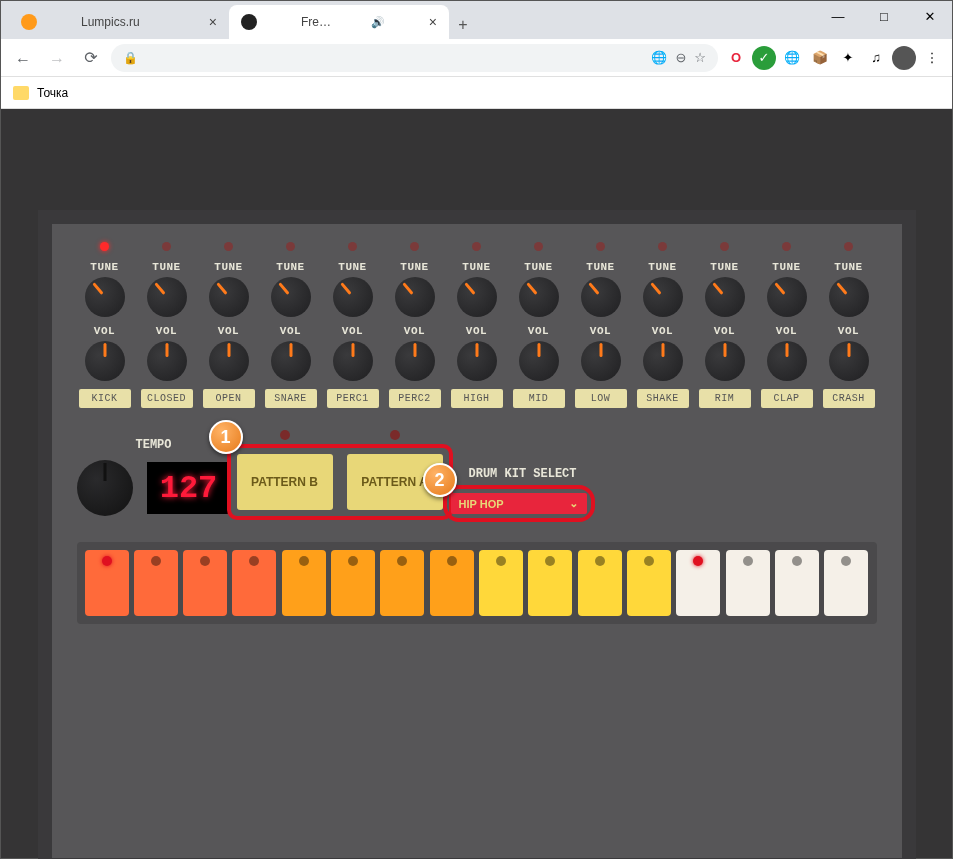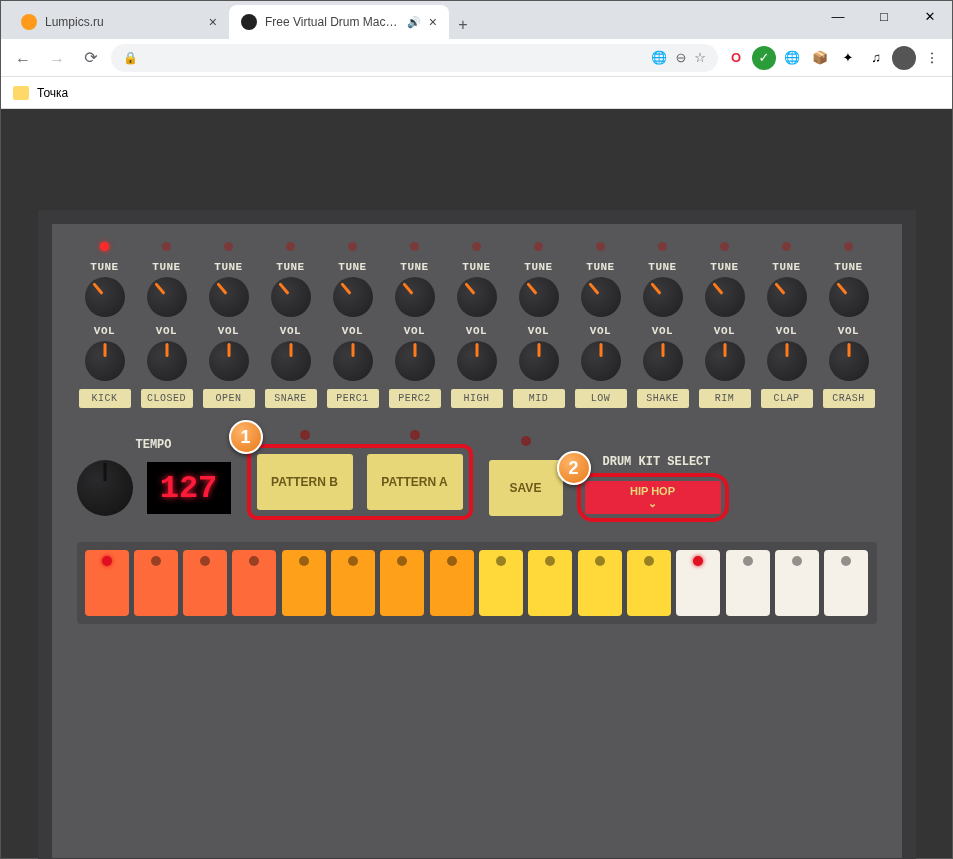--- a/index.html
+++ b/index.html
@@ -3,21 +3,21 @@
 <meta charset="utf-8">
 <style>
 * { margin: 0; padding: 0; box-sizing: border-box; font-family: Arial, sans-serif; }
 body { background: #fff; overflow: hidden; width: 953px; height: 859px; position: relative; }
 
 
 .browser { width: 953px; height: 859px; border: 1px solid #555; display: flex; flex-direction: column; }
 .winctrl { position: absolute; top: 0; right: 0; display: flex; }
 .winbtn { width: 46px; height: 32px; display: flex; align-items: center; justify-content: center; font-size: 13px; color: #000; }
 .tabs { display: flex; background: #dee1e6; height: 38px; align-items: flex-end; padding-left: 8px; }
-.tab { height: 34px; display: flex; align-items: center; padding: 0 12px; font-size: 12px; color: #444; border-radius: 8px 8px 0 0; min-width: 220px; max-width: 220px; position: relative; }
+.tab { height: 34px; display: flex; align-items: center; padding: 0 12px; font-size: 12px; color: #444; border-radius: 8px 8px 0 0; min-width: 220px; max-width: 220px; position: relative; gap: 36px; }
 .tab.active { background: #fff; }
 .tab .favicon { width: 16px; height: 16px; margin-right: 8px; border-radius: 50%; flex-shrink: 0; }
 .tab .title { flex: 1; white-space: nowrap; overflow: hidden; text-overflow: ellipsis; }
 .tab .mute { margin-left: 4px; font-size: 11px; }
 .tab .close { margin-left: 8px; font-size: 14px; }
 .newtab { width: 28px; height: 28px; display: flex; align-items: center; justify-content: center; font-size: 16px; color: #555; }
 .addrrow { height: 38px; background: #fff; display: flex; align-items: center; padding: 0 8px; gap: 6px; border-bottom: 1px solid #e0e0e0; }
 .navbtn { width: 28px; height: 28px; display: flex; align-items: center; justify-content: center; color: #5f6368; font-size: 16px; border-radius: 50%; }
 .addrbar { flex: 1; height: 28px; background: #f1f3f4; border-radius: 14px; display: flex; align-items: center; padding: 0 12px; font-size: 13px; color: #202124; gap: 8px; }
 .addrbar .lock { color: #5f6368; font-size: 12px; }
@@ -36,33 +36,33 @@
 .knobrow { display: flex; justify-content: space-between; }
 .channel { width: 56px; display: flex; flex-direction: column; align-items: center; }
 .led { width: 9px; height: 9px; border-radius: 50%; background: #7a3a3a; margin-bottom: 10px; }
 .led.on { background: #ff2a2a; box-shadow: 0 0 5px #ff2a2a; }
 .klabel { font-family: 'Courier New', monospace; font-weight: bold; font-size: 11px; color: #e8e6d8; letter-spacing: 0.5px; margin-bottom: 4px; }
 .knob { width: 40px; height: 40px; border-radius: 50%; background: radial-gradient(circle at 35% 35%, #3a3a3c, #1f1f21); position: relative; margin-bottom: 8px; }
 .knob::after { content: ""; position: absolute; width: 3px; height: 14px; background: #ff7a1a; top: 2px; left: 50%; transform-origin: 50% 18px; transform: translateX(-50%) rotate(-40deg); border-radius: 2px; }
 .knob.vol::after { transform: translateX(-50%) rotate(0deg); }
 .chbtn { background: #e8e0a8; font-family: 'Courier New', monospace; font-weight: normal; font-size: 10px; padding: 4px 0; width: 52px; text-align: center; border-radius: 2px; color: #555; letter-spacing: 0.5px; }
 
-.ctrlrow { display: flex; align-items: flex-end; margin-top: 30px; gap: 20px; position: relative; }
+.ctrlrow { display: flex; align-items: flex-end; margin-top: 30px; position: relative; }
 .tempoblock { display: flex; flex-direction: column; align-items: center; }
 .tempo-label { font-family: 'Courier New', monospace; font-weight: bold; font-size: 12px; color: #e8e6d8; margin-bottom: 8px; }
 .tempoknob { width: 56px; height: 56px; border-radius: 50%; background: radial-gradient(circle at 35% 35%, #2a2a2c, #111); position: relative; }
 .tempoknob::after { content:""; position: absolute; width: 3px; height: 18px; background: #111; top: 3px; left: 50%; transform: translateX(-50%); }
 .tempodisp { width: 84px; height: 52px; background: #000; color: #ff1a3a; font-family: 'Courier New', monospace; font-weight: bold; font-size: 32px; display: flex; align-items: center; justify-content: center; text-shadow: 0 0 6px #ff1a3a; margin-left: 6px; }
 .bigbtn { background: #e8d778; width: 96px; height: 56px; display: flex; align-items: center; justify-content: center; font-family: 'Courier New', monospace; font-weight: bold; font-size: 12px; color: #6b5a1a; border-radius: 3px; position: relative; }
 .bigbtn.small { width: 74px; }
 .bled { position: absolute; top: -24px; left: 50%; transform: translateX(-50%); width: 10px; height: 10px; border-radius: 50%; background: #7a2a2a; }
 .bled.on { background: #ff2a2a; box-shadow: 0 0 6px #ff2a2a; }
 .kitblock { display: flex; flex-direction: column; gap: 4px; position: relative; }
 .kit-label { font-family: 'Courier New', monospace; font-weight: bold; font-size: 12px; color: #e8e6d8; position: absolute; top: -24px; left: 20px; white-space: nowrap; }
-.kitsel { background: #e8253c; color: #e8d778; font-family: 'Courier New', monospace; font-weight: bold; font-size: 11px; padding: 4px 8px; width: 136px; display: flex; justify-content: space-between; align-items: center; border-radius: 2px; flex-direction: column; }
+.kitsel { background: #e8253c; color: #e8d778; font-family: 'Courier New', monospace; font-weight: bold; font-size: 11px; padding: 4px 8px; width: 136px; display: flex; justify-content: space-between; align-items: center; border-radius: 2px; }
 .exportbtn { background: #e8253c; color: #e8d778; font-family: 'Courier New', monospace; font-weight: bold; font-size: 10px; padding: 4px; width: 136px; text-align: center; line-height: 1.2; border-radius: 2px; }
 
 .hl { position: absolute; border: 4px solid #e01020; border-radius: 10px; pointer-events: none; }
 .badge { position: absolute; width: 34px; height: 34px; border-radius: 50%; background: radial-gradient(circle at 35% 30%, #ffb366, #e67a1a); border: 2px solid #fff; display: flex; align-items: center; justify-content: center; color: #fff; font-weight: bold; font-size: 18px; box-shadow: 0 2px 4px rgba(0,0,0,0.5); z-index: 10; }
 
 .padrow { display: flex; justify-content: space-between; margin-top: 26px; background: #4a494b; padding: 8px; border-radius: 4px; }
 .pad { width: 44px; height: 66px; border-radius: 4px; position: relative; }
 .pad::before { content:""; position: absolute; top: 6px; left: 50%; transform: translateX(-50%); width: 10px; height: 10px; border-radius: 50%; background: rgba(0,0,0,0.4); }
 .pad.red { background: #ff6a3a; }
 .pad.orange { background: #ffa01a; }
@@ -251,24 +251,20 @@
           <div class="bigbtn">
             <span class="bled"></span>
             <span>PATTERN B</span>
           </div>
           <div class="bigbtn">
             <span class="bled"></span>
             <span>PATTERN A</span>
           </div>
         </div>
 
-        <div class="bigbtn small">
-          <span class="bled"></span>
-          <span>SAVE</span>
-        </div>
 
         <div class="kitblock" style="position:relative;padding:2px">
           <span class="kit-label">DRUM KIT SELECT</span>
           <div style="position:relative">
             <div class="hl" style="left:-8px;top:-8px;right:-8px;bottom:-8px;border-radius:16px"></div>
             <div class="badge" style="left:-28px;top:-30px">2</div>
             <div class="kitsel">
               <span>HIP HOP</span>
               <span>⌄</span>
             </div>

